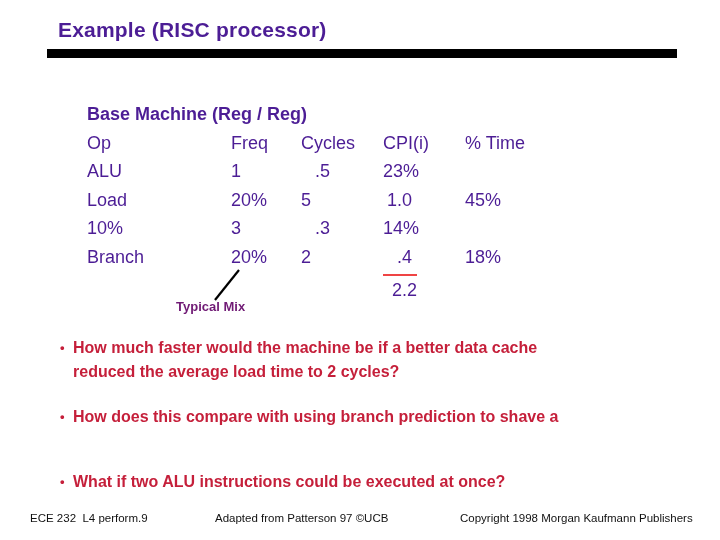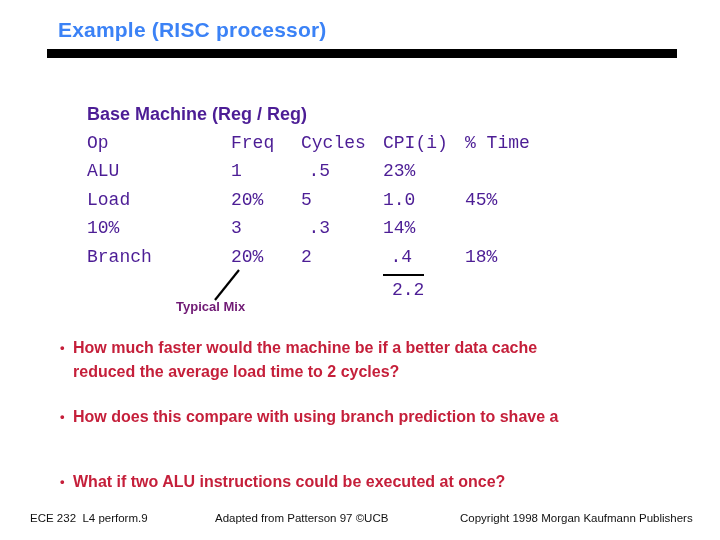--- a/index.html
+++ b/index.html
@@ -3,38 +3,38 @@
 <meta charset="utf-8">
 <style>
   html,body{margin:0;padding:0;}
   body{
     width:720px;height:540px;position:relative;background:#ffffff;
     font-family:"Liberation Sans", sans-serif;color:#000;overflow:hidden;
   }
   
   .slide-title{
     position:absolute;left:58px;top:18px;
-    font-size:21px;font-weight:bold;color:#3b82f6;letter-spacing:.2px;
+    font-size:21px;font-weight:bold;color:#4c1d95;letter-spacing:.2px;
     white-space:nowrap;
   }
   .title-bar{
     position:absolute;left:47px;top:49px;width:630px;height:9px;background:#000;
   }
   
   .ptable{
     position:absolute;left:87px;top:100px;
     font-size:18px;line-height:28.6px;color:#4c1d95;
   }
   .ptable-heading{font-weight:bold;white-space:nowrap;}
-  .prow{display:grid;grid-template-columns:144px 70px 82px 82px 90px;font-family:Liberation Mono, monospace;}
+  .prow{display:grid;grid-template-columns:144px 70px 82px 82px 90px;}
   .cell{white-space:nowrap;}
   .cpi-val{text-align:right;padding-right:53px;}
   .sum-cell{text-align:right;padding-right:53px;}
   .sum-underline{
-    display:inline-block;border-top:2px solid #000000;padding-left:9px;margin-top:2px;
+    display:inline-block;border-top:2px solid #ef4444;padding-left:9px;margin-top:2px;
   }
   
   .typical-mix{
     position:absolute;left:176px;top:299px;
     font-size:13px;font-weight:bold;color:#701a75;white-space:nowrap;
   }
   .pointer-line{position:absolute;left:212px;top:267px;}
   
   .bullet{
     position:absolute;left:60px;display:flex;

